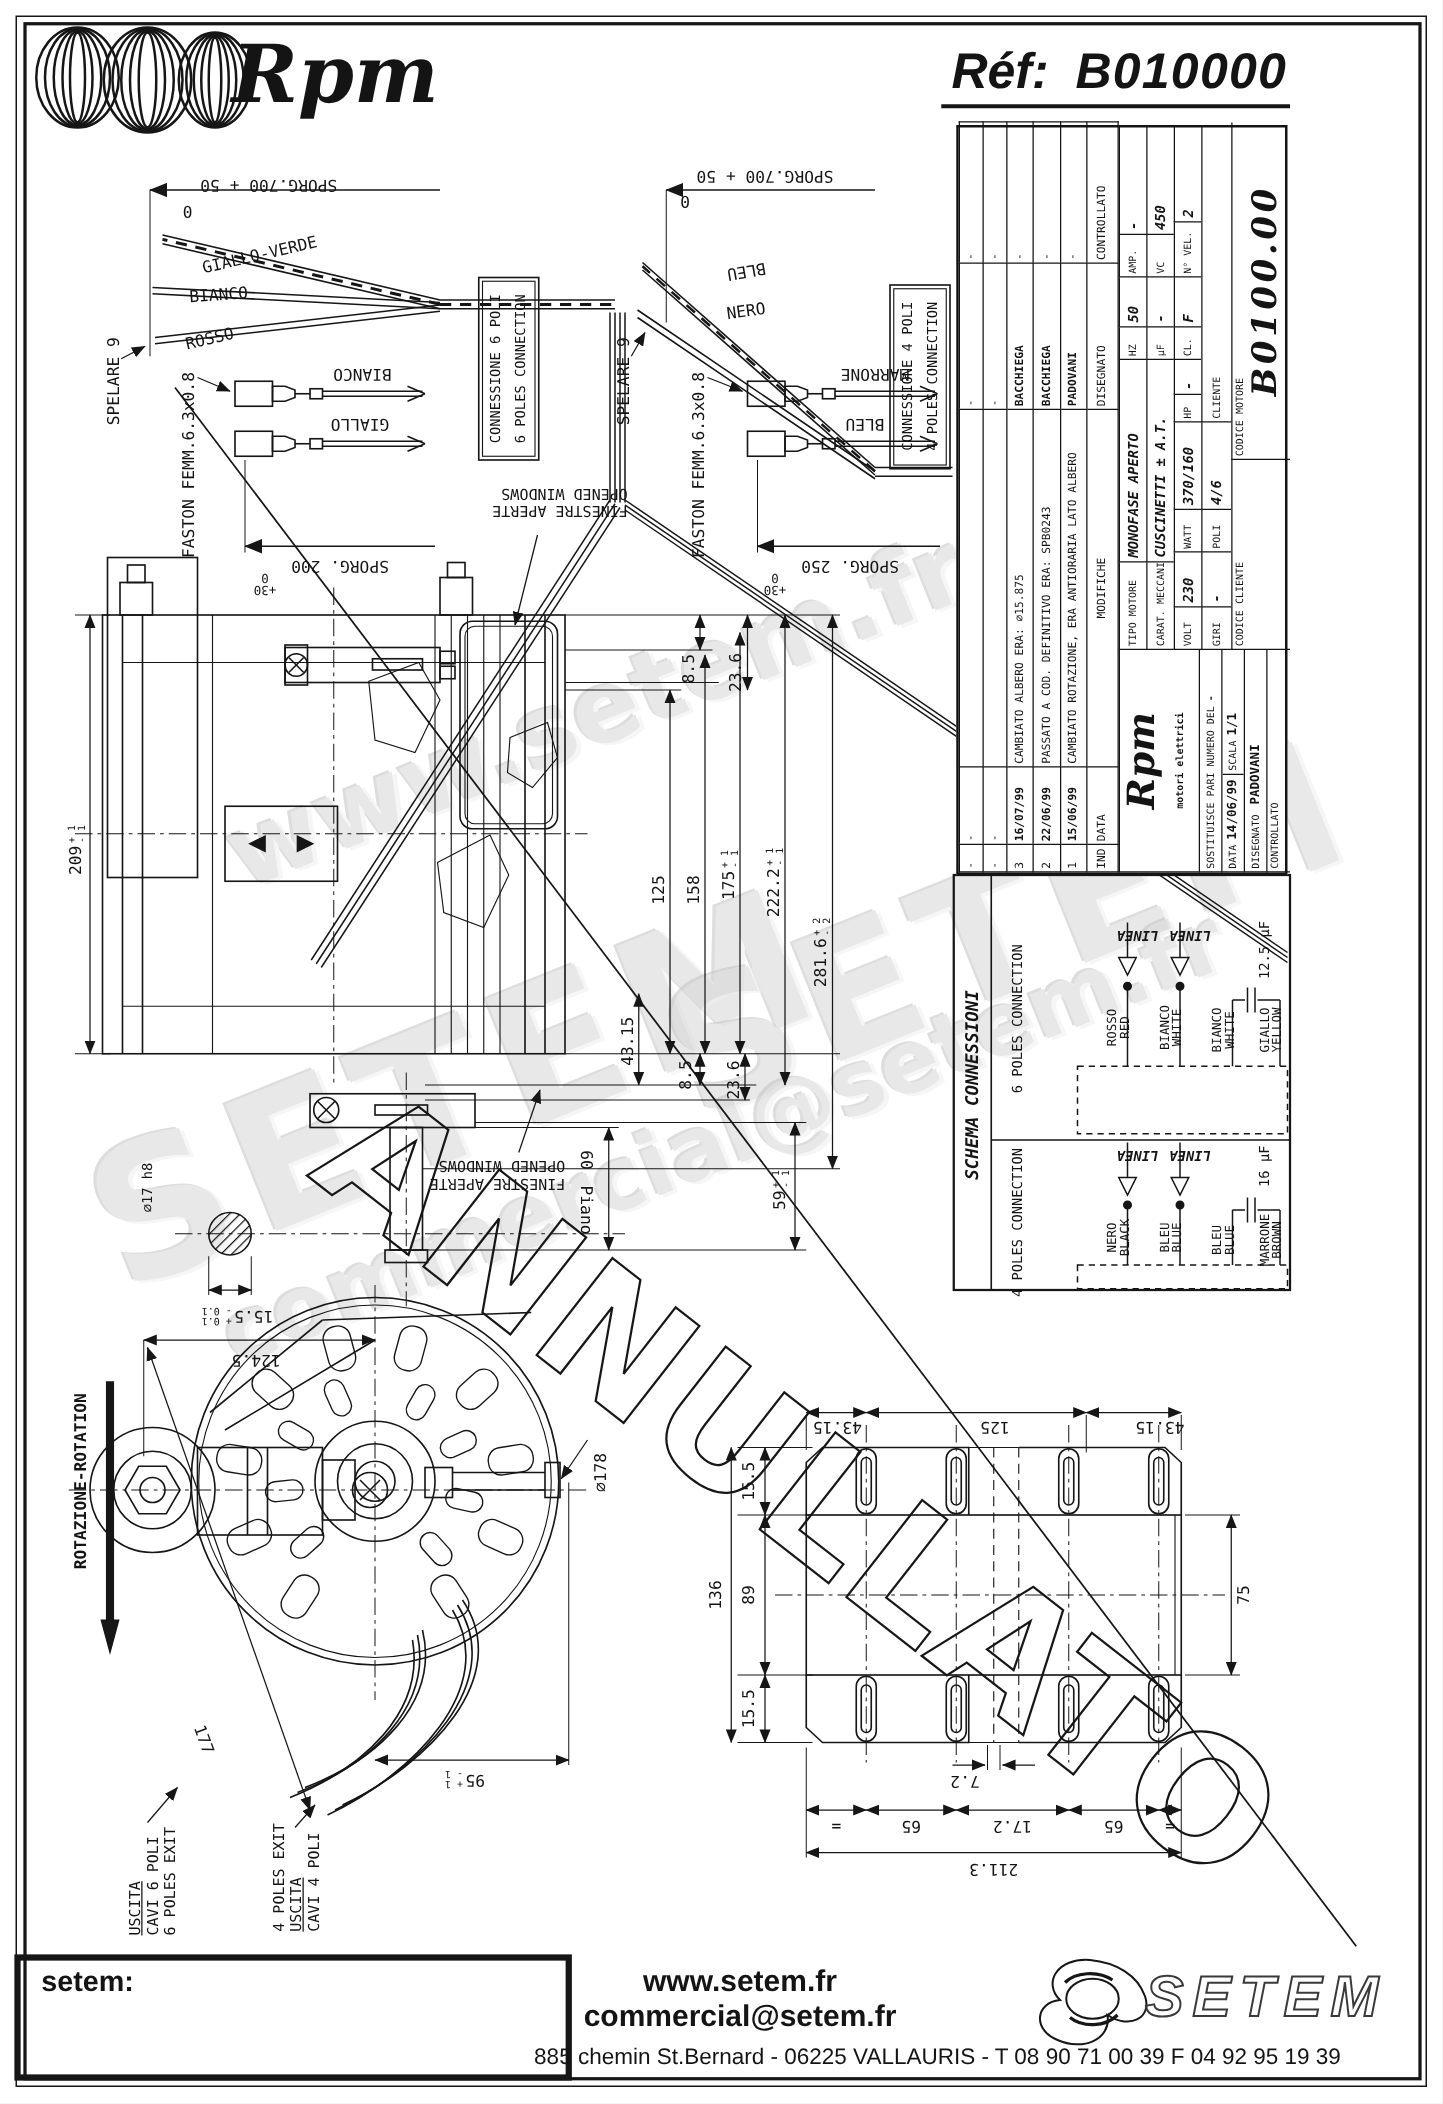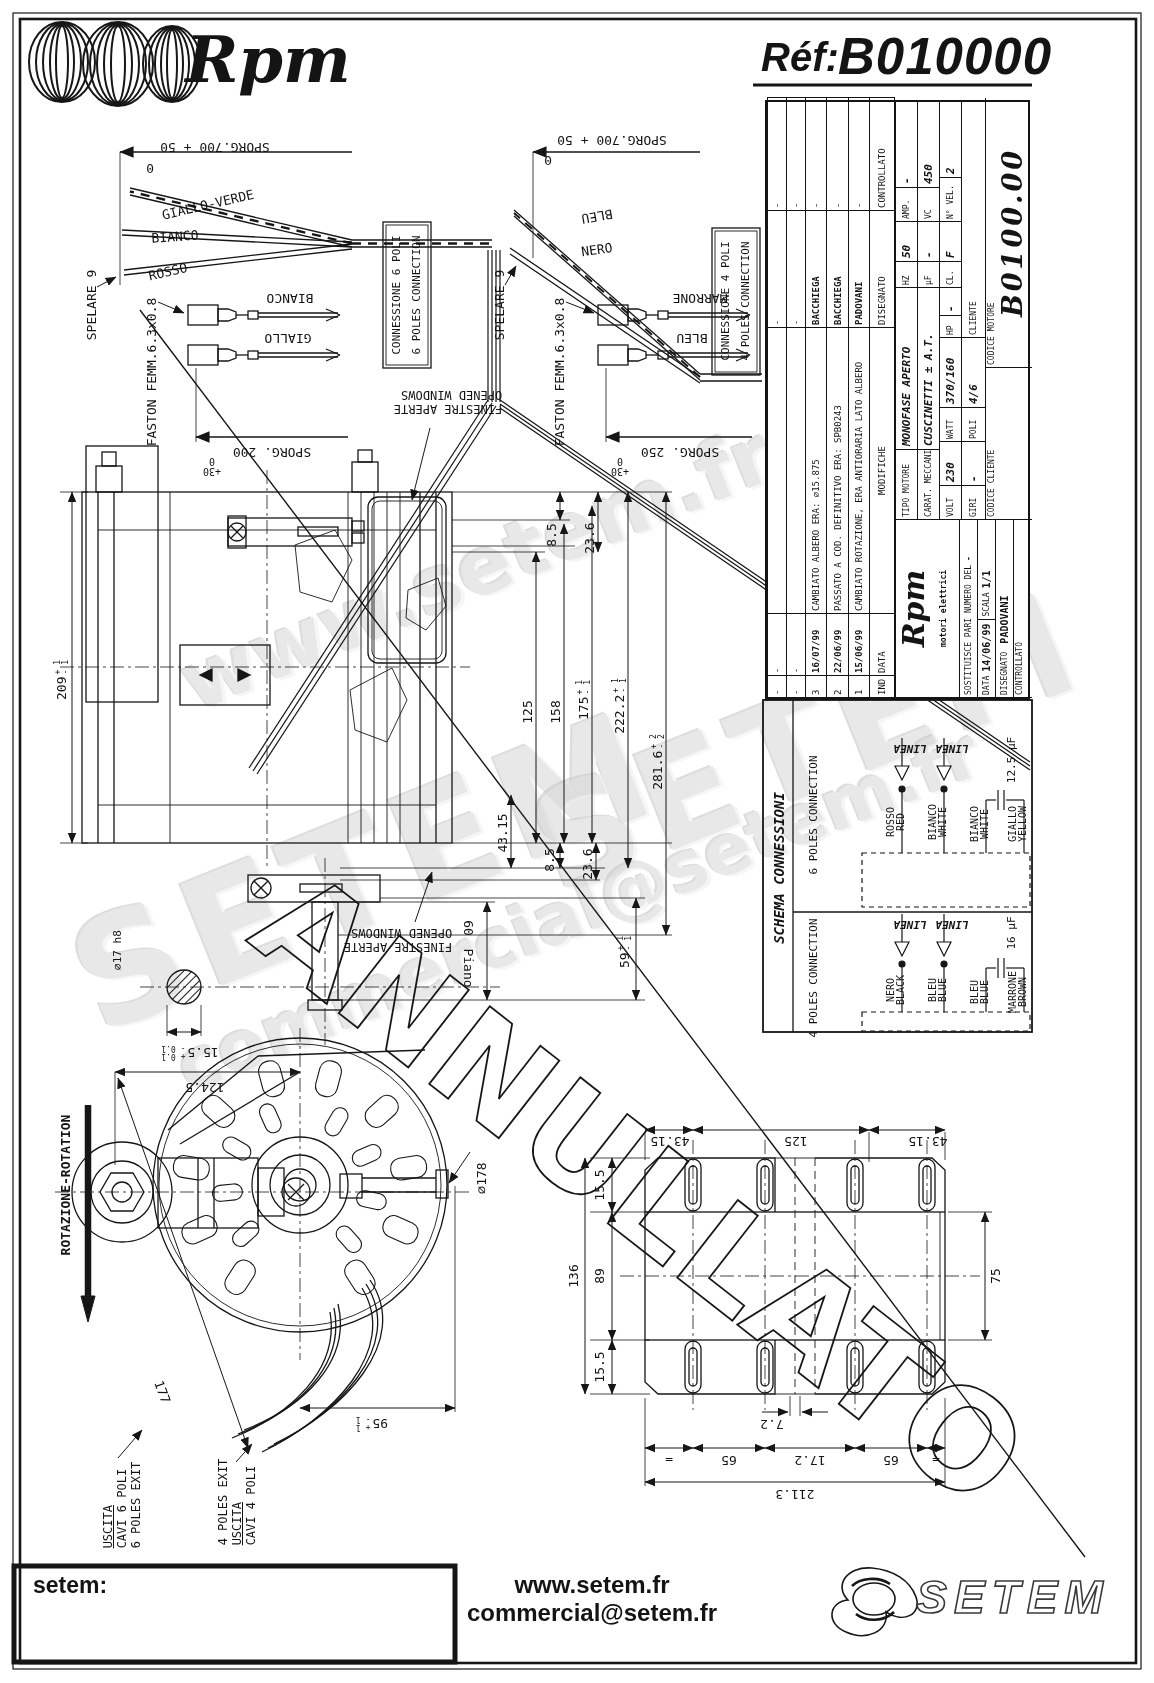--- a/index.html
+++ b/index.html
@@ -442,21 +442,21 @@
     <g stroke-width="1.6">
       <path d="M872,1568 C846,1566 834,1586 848,1600 C828,1602 826,1624 846,1632 C866,1641 889,1632 886,1612 C904,1624 922,1614 916,1597 C910,1580 893,1570 872,1568 Z"></path>
       <ellipse cx="874" cy="1599" rx="21" ry="16"></ellipse>
       <path d="M852,1586 C860,1578 878,1576 890,1584" stroke-width="2.6"></path>
       <path d="M856,1614 C866,1622 884,1622 894,1612" stroke-width="2.6"></path>
     </g>
   </svg>
 
   <div class="lbl script" style="left:268px;top:60px;font-size:64px;">Rpm</div>
   <div class="lbl it sans" style="left:800px;top:57px;font-size:40px;">Réf:</div>
-  <div class="lbl it sans" style="left:945px;top:57px;font-size:51px;letter-spacing:1px;">B010000</div>
+  <div class="lbl it sans" style="left:945px;top:57px;font-size:40px;letter-spacing:1px;">B010000</div>
 
   <div class="lbl r180" style="left:215px;top:147px;">SPORG.700 + 50</div>
   <div class="lbl r180" style="left:150px;top:168px;">0</div>
   <div class="lbl" style="left:208px;top:205px;transform:translate(-50%,-50%) rotate(-13deg);">GIALLO-VERDE</div>
   <div class="lbl" style="left:175px;top:237px;transform:translate(-50%,-50%) rotate(-4deg);">BIANCO</div>
   <div class="lbl" style="left:168px;top:272px;transform:translate(-50%,-50%) rotate(-13deg);">ROSSO</div>
   <div class="lbl r90" style="left:92px;top:305px;">SPELARE 9</div>
   <div class="lbl r90" style="left:152px;top:372px;">FASTON FEMM.6.3x0.8</div>
   <div class="lbl r180" style="left:290px;top:298px;">BIANCO</div>
   <div class="lbl r180" style="left:288px;top:338px;">GIALLO</div>
@@ -745,15 +745,16 @@
       <div class="tbcell" style="left:330px;top:218px;width:270px;height:47px;">
         <div class="tblab">CODICE MOTORE</div>
         <div class="script" style="font-size:27px;text-align:center;letter-spacing:3px;">B0100.00</div>
       </div>
     </div>
   </div>
 
   <div class="lbl sans bold" style="left:70px;top:1585px;font-size:23px;">setem:</div>
   <div class="lbl sans bold" style="left:592px;top:1585px;font-size:24px;">www.setem.fr</div>
   <div class="lbl sans bold" style="left:592px;top:1613px;font-size:24px;">commercial@setem.fr</div>
+  <div class="lbl sans" style="left:750px;top:1646px;font-size:18px;">885 chemin St.Bernard  -  06225 VALLAURIS  -  T 08 90 71 00 39   F 04 92 95 19 39</div>
   <div class="lbl sans it" id="brand" style="left:1013px;top:1597px;font-size:46px;">SETEM</div>
 
 </div>
 
 </body></html>

